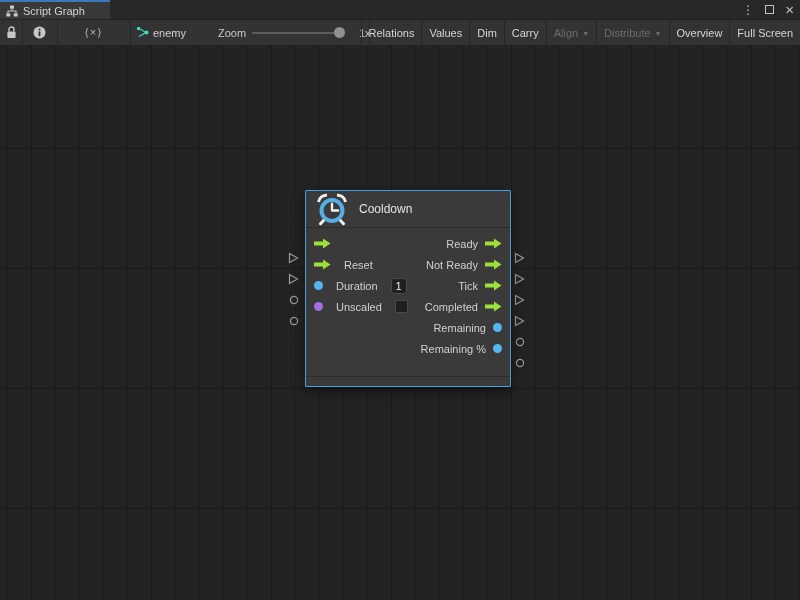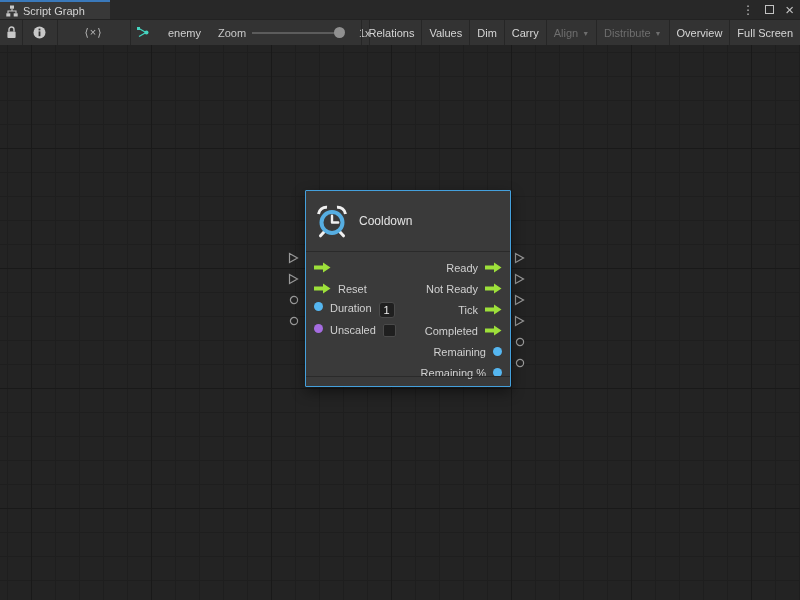--- a/index.html
+++ b/index.html
@@ -19,21 +19,21 @@
   .wc-close{ font-size:15px; line-height:1; }
 
   
   .toolbar { position:absolute; top:19px; left:0; right:0; height:26px; background:#333333;
              border-top:1px solid #222; color:#cccccc; font-size:11px; }
   .tb-abs { position:absolute; top:0; height:100%; display:flex; align-items:center; justify-content:center; }
   .tb-sep { position:absolute; top:0; width:1px; height:100%; background:#262626; }
   .tb-lock { left:0; width:22px; }
   .tb-info { left:22px; width:35px; }
   .tb-code { left:57px; width:73px; color:#b8b8b8; font-size:11px; letter-spacing:1px; }
-  .breadcrumb { left:136px; gap:18px; color:#d0d0d0; }
+  .breadcrumb { left:136px; gap:3px; color:#d0d0d0; }
   .zoom-label { left:218px; color:#c8c8c8; }
   .zoom-track { position:absolute; left:252px; top:12px; width:88px; height:2px; background:#5c5c5c; }
   .zoom-handle{ position:absolute; left:334px; top:7px; width:11px; height:11px; border-radius:50%; background:#909090; }
   .zoom-value { left:359px; color:#c8c8c8; }
   .tb-buttons { position:absolute; right:0; top:0; height:100%; display:flex; }
   .tb-btn { display:flex; align-items:center; gap:4px; padding:0 7px; font-size:11px;
             color:#d6d6d6; border-left:1px solid #262626; white-space:nowrap; }
   .tb-btn.disabled { color:#6e6e6e; }
   .caret { font-size:7px; position:relative; top:1px; }
 
@@ -44,26 +44,26 @@
       linear-gradient(to right,  #191919 1px, transparent 1px),
       linear-gradient(to bottom, #1e1e1e 1px, transparent 1px),
       linear-gradient(to right,  #1e1e1e 1px, transparent 1px);
     background-size:120px 120px, 120px 120px, 24px 24px, 24px 24px;
     background-position:0 103px, 31px 0, 0 7px, 7px 0; }
 
   
   .node { position:absolute; left:305px; top:145px; width:206px; height:197px;
           background:#3a3a3a; border:1.5px solid #44a0dc; border-radius:1px;
           box-shadow:0 5px 14px rgba(0,0,0,.45); }
-  .node-header { height:61px; display:flex; align-items:center; gap:10px; padding:0 9px;
+  .node-header { height:37px; display:flex; align-items:center; gap:10px; padding:0 9px;
                  border-bottom:1px solid #2a2a2a; }
   .node-title { font-size:12px; color:#e4e4e4; }
   .node-body { padding-top:5px; }
   .port-row { height:21px; display:flex; align-items:center; padding:0 8px; }
-  .row-left  { display:flex; align-items:flex-start; gap:7px; }
+  .row-left  { display:flex; align-items:center; gap:13px; }
   .row-right { margin-left:auto; display:flex; align-items:center; gap:7px; }
   .port-label { font-size:11px; color:#d0d0d0; white-space:nowrap; }
   .value-dot { width:9px; height:9px; border-radius:50%; }
   .dot-number  { background:#55b6f0; }
   .dot-boolean { background:#a56ce0; }
   .num-box { min-width:14px; height:16px; background:#1f1f1f; border:1px solid #4a4a4a;
              border-radius:3px; color:#ededed; font-size:11px; display:flex;
              align-items:center; justify-content:center; padding:0 4px; }
   .checkbox { width:13px; height:13px; background:#1f1f1f; border:1px solid #4a4a4a; border-radius:2px; }
   .node-footer { position:absolute; left:0; right:0; bottom:0; height:10px; border-top:1px solid #2a2a2a; }

